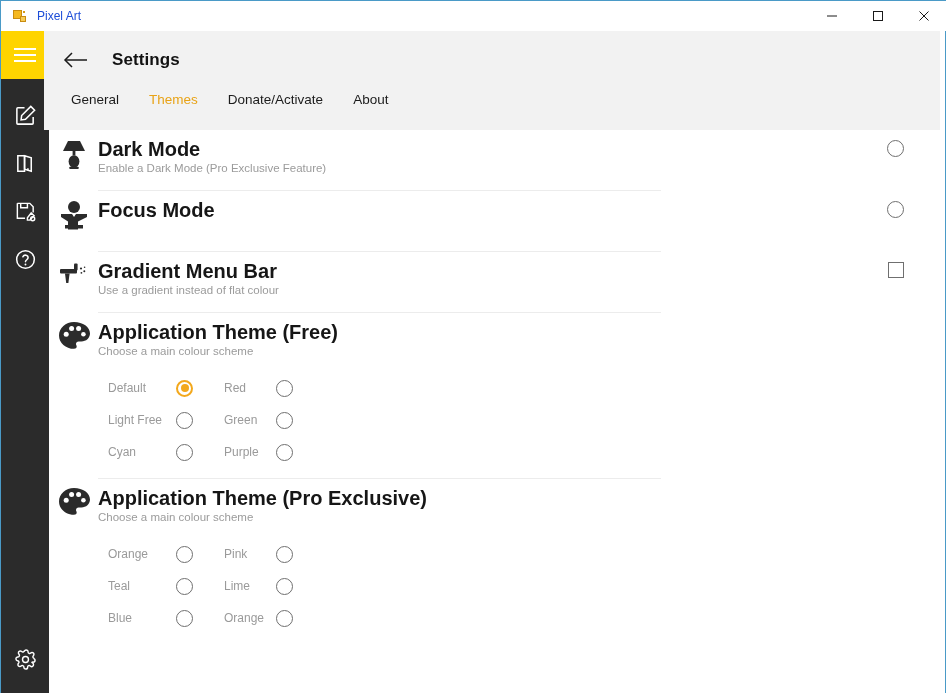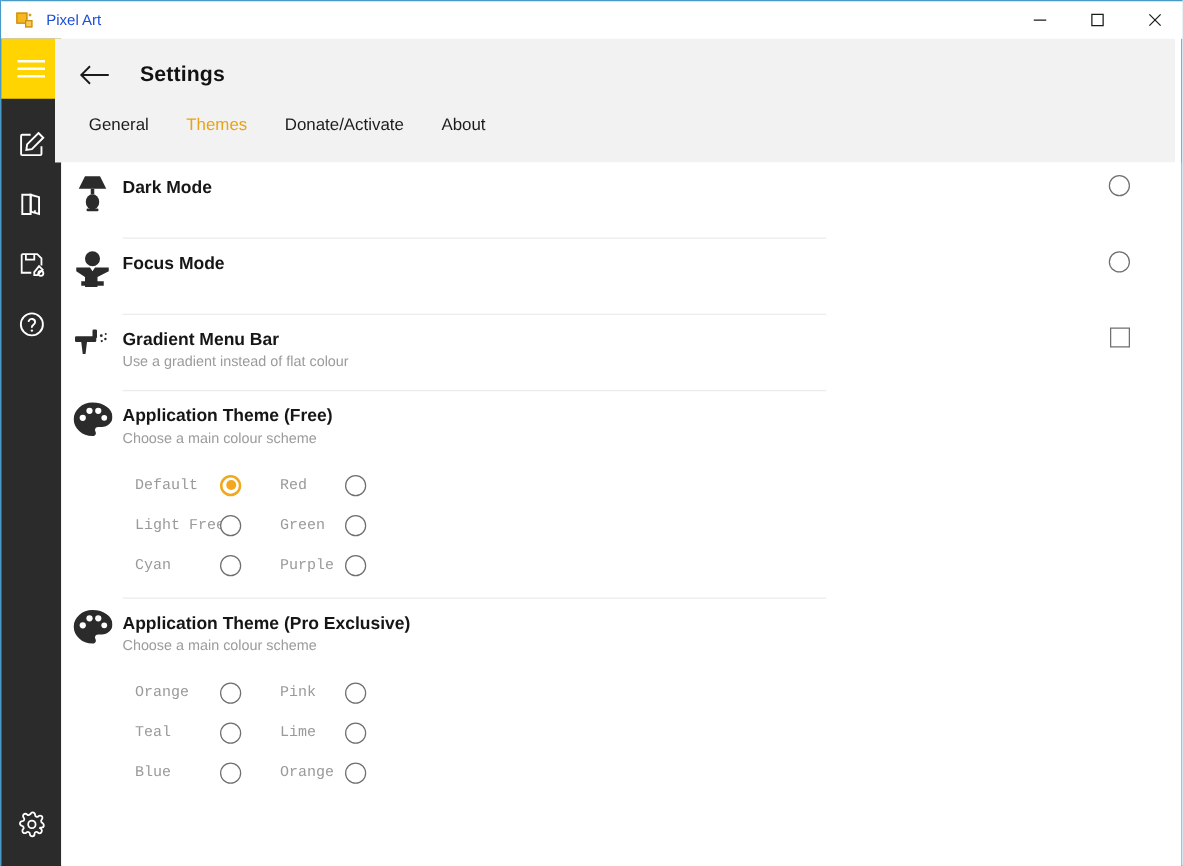--- a/index.html
+++ b/index.html
@@ -196,21 +196,21 @@
     flex: 1 1 auto;
     padding-top: 10px;
     padding-bottom: 10px;
     border-bottom: 1px solid #ececec;
     margin-right: 284px;
     position: relative;
     min-height: 61px;
   }
   .row-body.no-border { border-bottom: none; }
   .row-title {
-    font-size: 14px;
+    font-size: 20px;
     font-weight: bold;
     color: #161616;
     line-height: 19px;
   }
   .row-sub {
     font-size: 11.5px;
     color: #9b9b9b;
     line-height: 17px;
     margin-top: 1px;
   }
@@ -241,21 +241,20 @@
     row-gap: 0;
     margin-top: 12px;
     margin-left: 10px;
     align-items: center;
   }
   .radio-label {
     font-size: 12px;
     color: #9a9a9a;
     line-height: 32px;
     white-space: nowrap;
-    font-family: Liberation Mono, monospace;
   }
   .radio-cell {
     display: flex;
     align-items: center;
     height: 32px;
   }
   .radio {
     width: 17px; height: 17px;
     border: 1.7px solid #6f6f6f;
     border-radius: 50%;
@@ -405,20 +404,21 @@
       <div class="row-icon">
         <svg width="30" height="34" viewBox="0 0 30 34" fill="#2b2b2b">
           <path d="M4 13 L9 3 h12 l5 10 z"></path>
           <rect x="13.6" y="13" width="2.8" height="4.5"></rect>
           <ellipse cx="15" cy="23.5" rx="5.4" ry="6.2"></ellipse>
           <rect x="10.2" y="28.8" width="9.6" height="2.2" rx="1"></rect>
         </svg>
       </div>
       <div class="row-body">
         <div class="row-title">Dark Mode</div>
+        <div class="row-sub">Enable a Dark Mode (Pro Exclusive Feature)</div>
         <div class="ctrl">
           <div class="toggle-circle"></div>
         </div>
       </div>
     </div>
 
     <div class="setting-row">
       <div class="row-icon">
         <svg width="30" height="32" viewBox="0 0 30 32" fill="#2b2b2b">
           <circle cx="15" cy="8" r="6"></circle>

